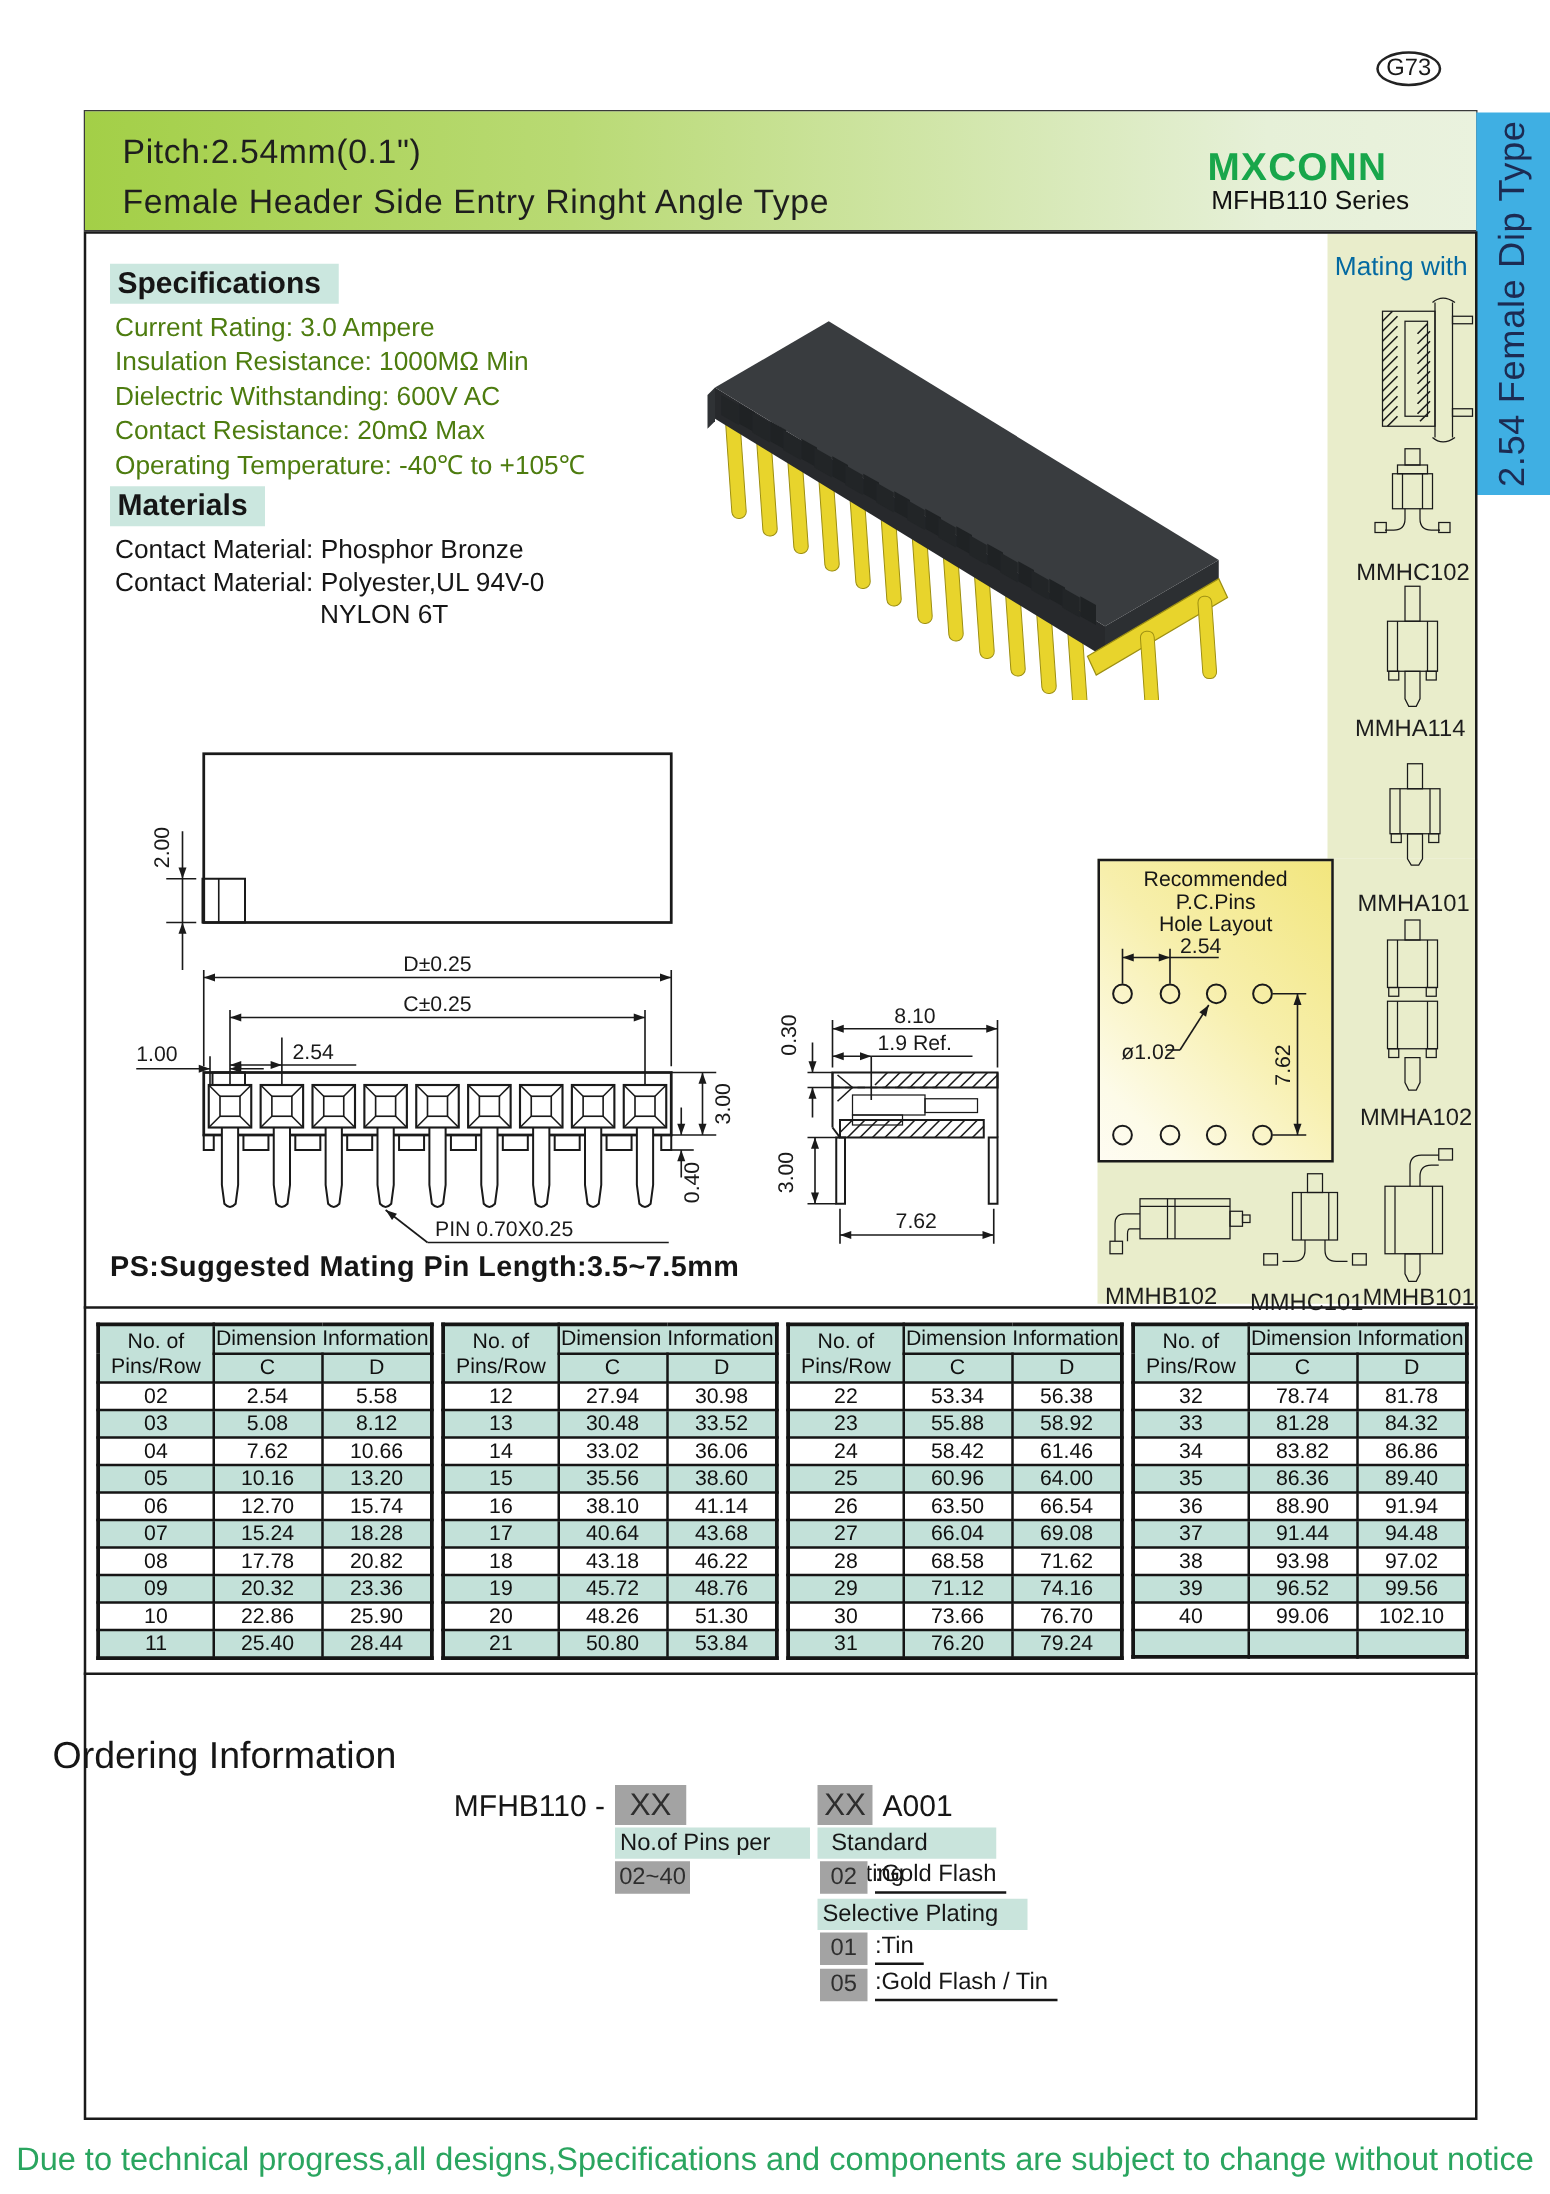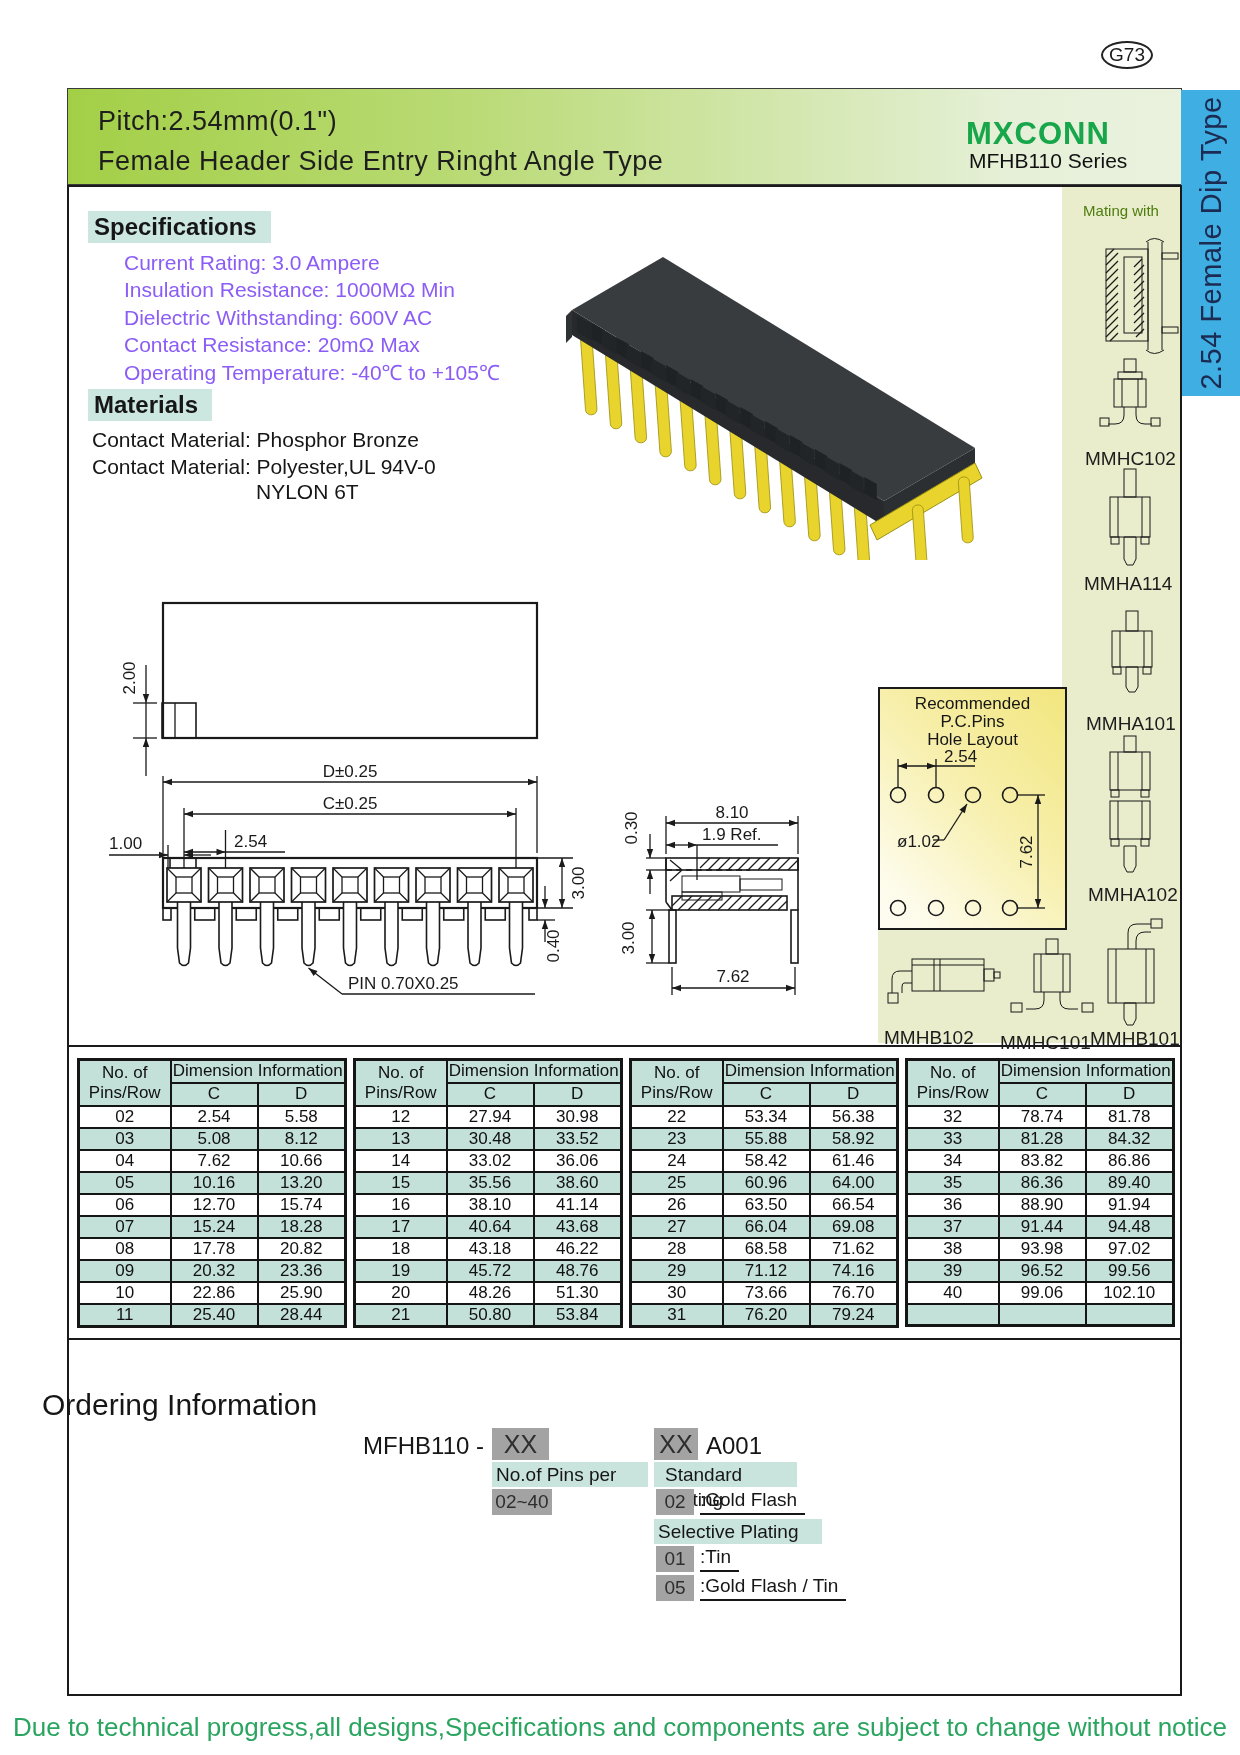--- a/index.html
+++ b/index.html
@@ -13,28 +13,28 @@
   .bar-l2 { position:absolute; left:30px; top:57px; font-size:27px; color:#1e1e1e; letter-spacing:.5px; }
   .brand { position:absolute; left:898px; top:27px; font-size:31px; font-weight:bold; color:#18a64b; letter-spacing:1px; }
   .series { position:absolute; left:901px; top:60px; font-size:21px; color:#111; }
   .tab { position:absolute; left:1181px; top:90px; width:59px; height:306px; background:#3fafe3; }
   .tab span { position:absolute; left:50%; top:50%; transform:translate(-50%,-50%) rotate(-90deg); white-space:nowrap; font-size:29px; color:#1c2b52; letter-spacing:.5px; }
   
   .frame { position:absolute; left:67px; top:185px; width:1115px; height:1511px; border:2px solid #1a1a1a; }
   .hline { position:absolute; left:67px; width:1115px; height:2px; background:#1a1a1a; }
   
   .hl-head { position:absolute; background:#cbe7df; font-size:24px; font-weight:bold; color:#161616; padding:2px 14px 2px 6px; }
-  .speclist { position:absolute; left:92px; top:249px; font-size:21px; color:#8b5cf6; line-height:27.4px;margin-left:32px; }
+  .speclist { position:absolute; left:92px; top:249px; font-size:21px; color:#4d7c0f; line-height:27.4px; }
   .matlist { position:absolute; left:92px; top:426px; font-size:21px; color:#161616; line-height:27.4px; }
   .nylon { position:absolute; left:256px; top:480px; font-size:21px; color:#161616; }
   .psnote { position:absolute; left:88px; top:1000px; font-size:23px; font-weight:bold; color:#161616; letter-spacing:.4px; }
   
   .side-strip { position:absolute; left:1062px; top:187px; width:118px; height:500px; background:#e9edcb; }
   .side-block { position:absolute; left:878px; top:687px; width:304px; height:356px; background:#e9edcb; }
-  .mating-label { position:absolute; left:1062px; top:202px; width:118px; text-align:center; font-size:15px; color:#4d7c0f; }
+  .mating-label { position:absolute; left:1062px; top:202px; width:118px; text-align:center; font-size:21px; color:#0369a1; }
   .model-label { position:absolute; font-size:19px; color:#1c1c1c; text-align:center; }
   .pcb-box { position:absolute; left:878px; top:687px; width:189px; height:243px; border:2px solid #1a1a1a; background:linear-gradient(225deg,#f2e67e 0%,#f7efac 45%,#fdfbe8 85%,#fefcf2 100%); }
   .pcb-title { position:absolute; width:100%; text-align:center; font-size:17px; color:#161616; }
   
   svg text { font-family:"Liberation Sans",sans-serif; font-size:17px; fill:#1a1a1a; }
   svg line { stroke:#1a1a1a; stroke-width:1.3; }
   .ln { fill:none; stroke:#1a1a1a; stroke-width:1.6; }
   .ln2 { fill:none; stroke:#1a1a1a; stroke-width:2.2; }
   .thin { fill:none; stroke:#1a1a1a; stroke-width:1; }
   
@@ -499,20 +499,21 @@
     </g>
   </svg>
   <div class="model-label" style="left:1085px; top:448px; width:86px;">MMHC102</div>
   <div class="model-label" style="left:1084px; top:573px; width:86px;">MMHA114</div>
   <div class="model-label" style="left:1086px; top:713px; width:86px;">MMHA101</div>
   <div class="model-label" style="left:1088px; top:884px; width:86px;">MMHA102</div>
   <div class="model-label" style="left:884px; top:1027px; width:86px;">MMHB102</div>
   <div class="model-label" style="left:1000px; top:1032px; width:86px;">MMHC101</div>
   <div class="model-label" style="left:1090px; top:1028px; width:86px;">MMHB101</div>
 
+  <div class="psnote">PS:Suggested Mating Pin Length:3.5~7.5mm</div>
 
   <table class="dim-table" style="left:77px;">
       <colgroup>
         <col style="width:92px">
         <col style="width:87px">
         <col style="width:88px">
       </colgroup>
       <thead>
         <tr>
           <th rowspan="2">No. of<br>Pins/Row</th>

